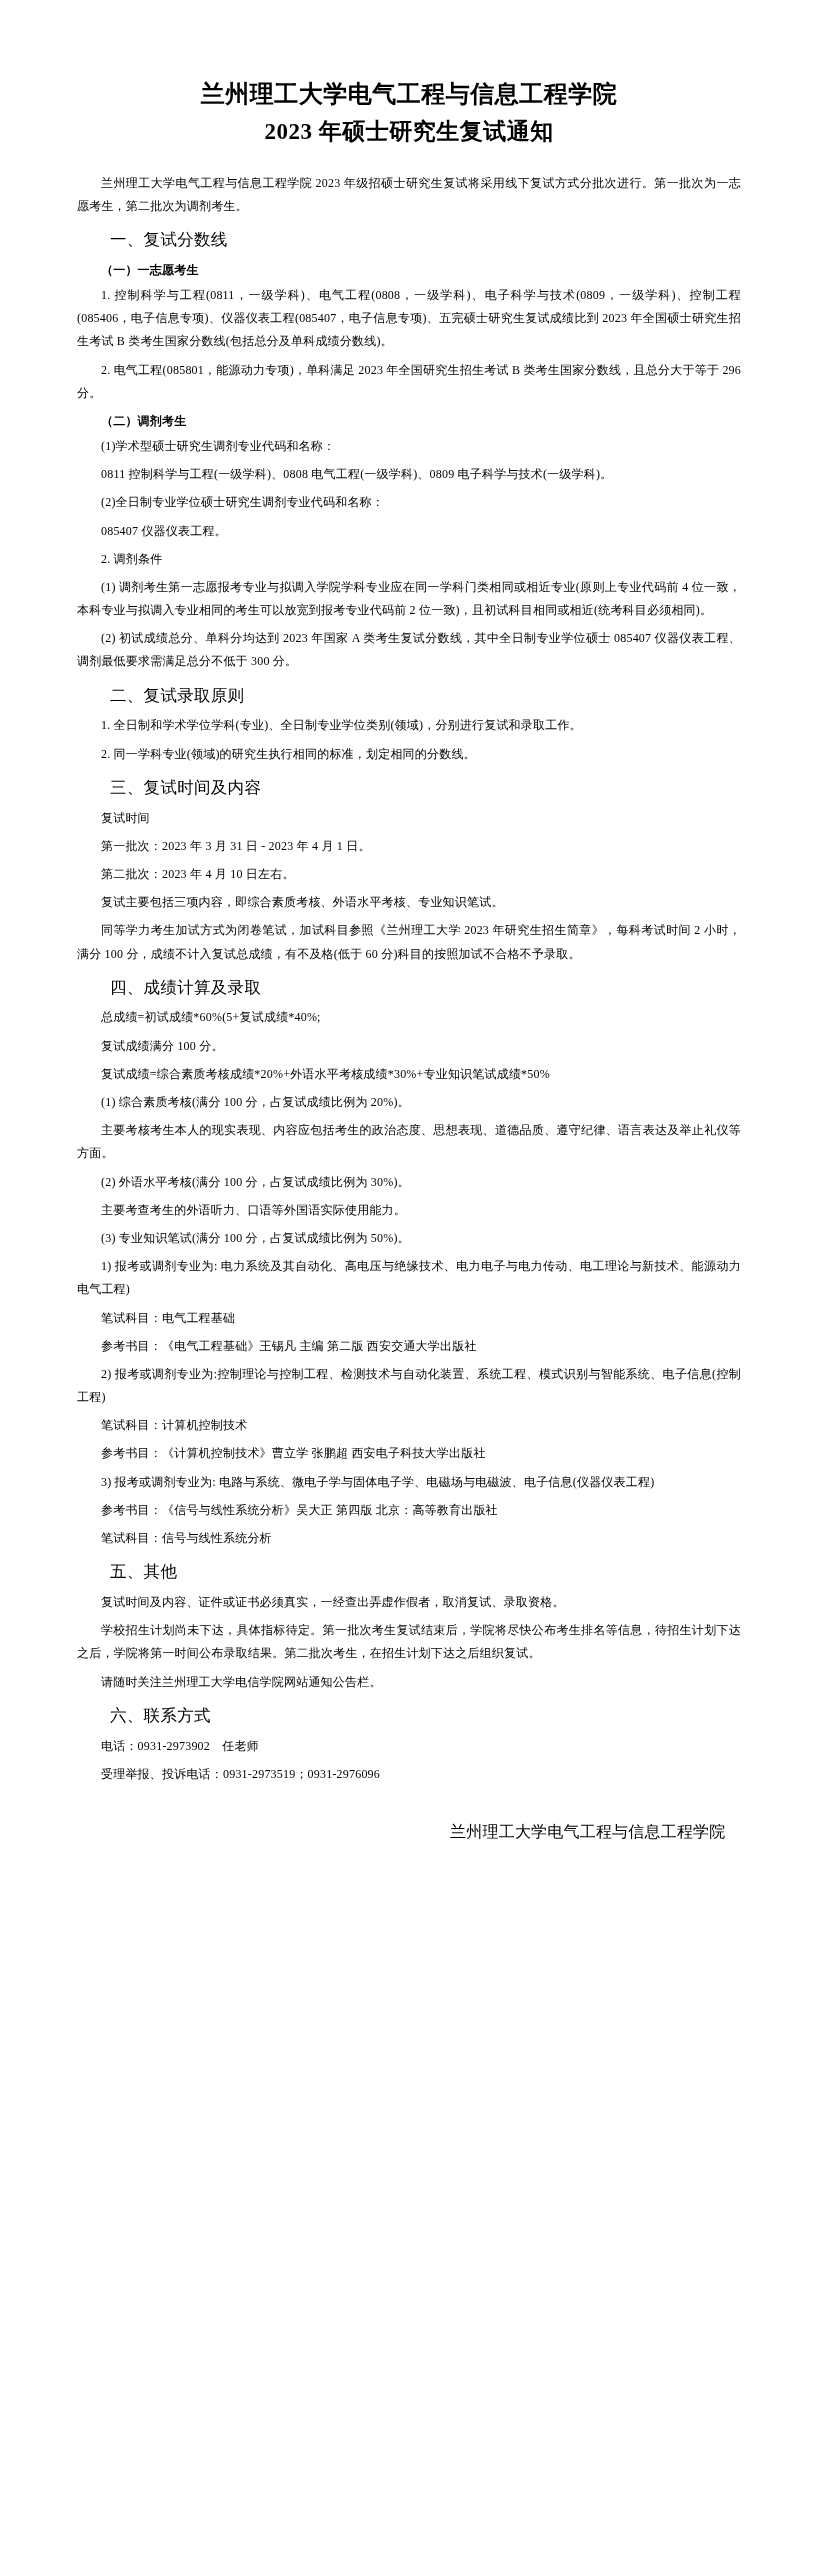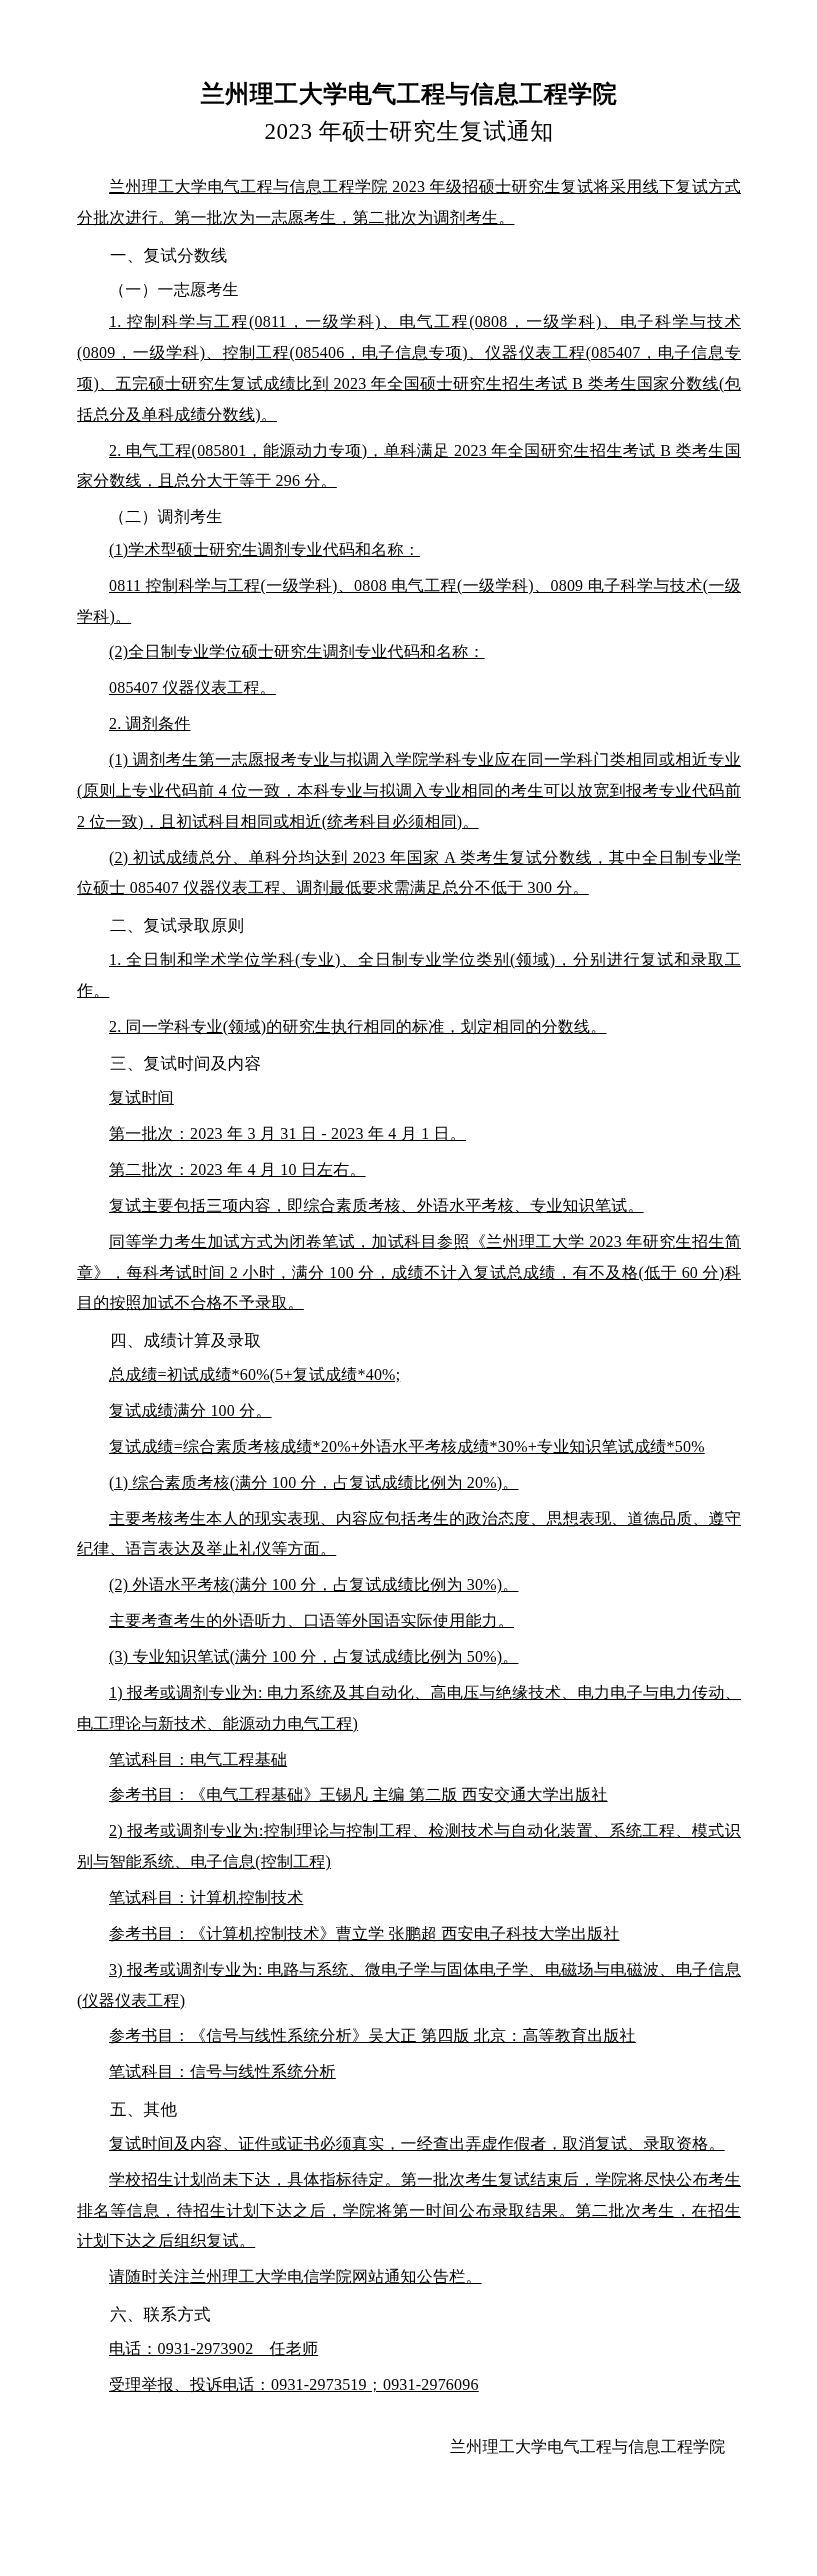--- a/index.html
+++ b/index.html
@@ -22,48 +22,48 @@
     text-align: center;
     font-size: 24px;
     font-weight: bold;
     line-height: 1.45;
     letter-spacing: 0.5px;
     margin: 0 0 3.1px 0;
   }
   .doc-subtitle {
     text-align: center;
     font-size: 23px;
-    font-weight: normal;
+    font-weight: bold;
     line-height: 1.45;
     letter-spacing: 0.5px;
     margin: 0 0 24px 0;
   }
   p.para {
-    font-size: 16px;
+    font-size: 12px;
     line-height: 1.92;
     margin: 0 0 5.2px 0;
     text-indent: 2em;
     text-align: justify;
     letter-spacing: 0.2px;
-    text-decoration: underline;
   }
   p.h2 {
     font-size: 16.5px;
     font-weight: normal;
     line-height: 1.92;
     margin: 6.2px 0 3.1px 0;
     text-indent: 2em;
     letter-spacing: 0.3px;
   }
   p.h3 {
-    font-size: 16px;
+    font-size: 12px;
     line-height: 1.92;
     margin: 2.1px 0 2.1px 0;
     text-indent: 2em;
     letter-spacing: 0.2px;
+    font-weight: bold;
   }
   .footer-block {
     margin-top: 31px;
   }
   p.sign {
     font-size: 16px;
     line-height: 1.9;
     margin: 0;
     text-align: right;
     padding-right: 15.5px;

